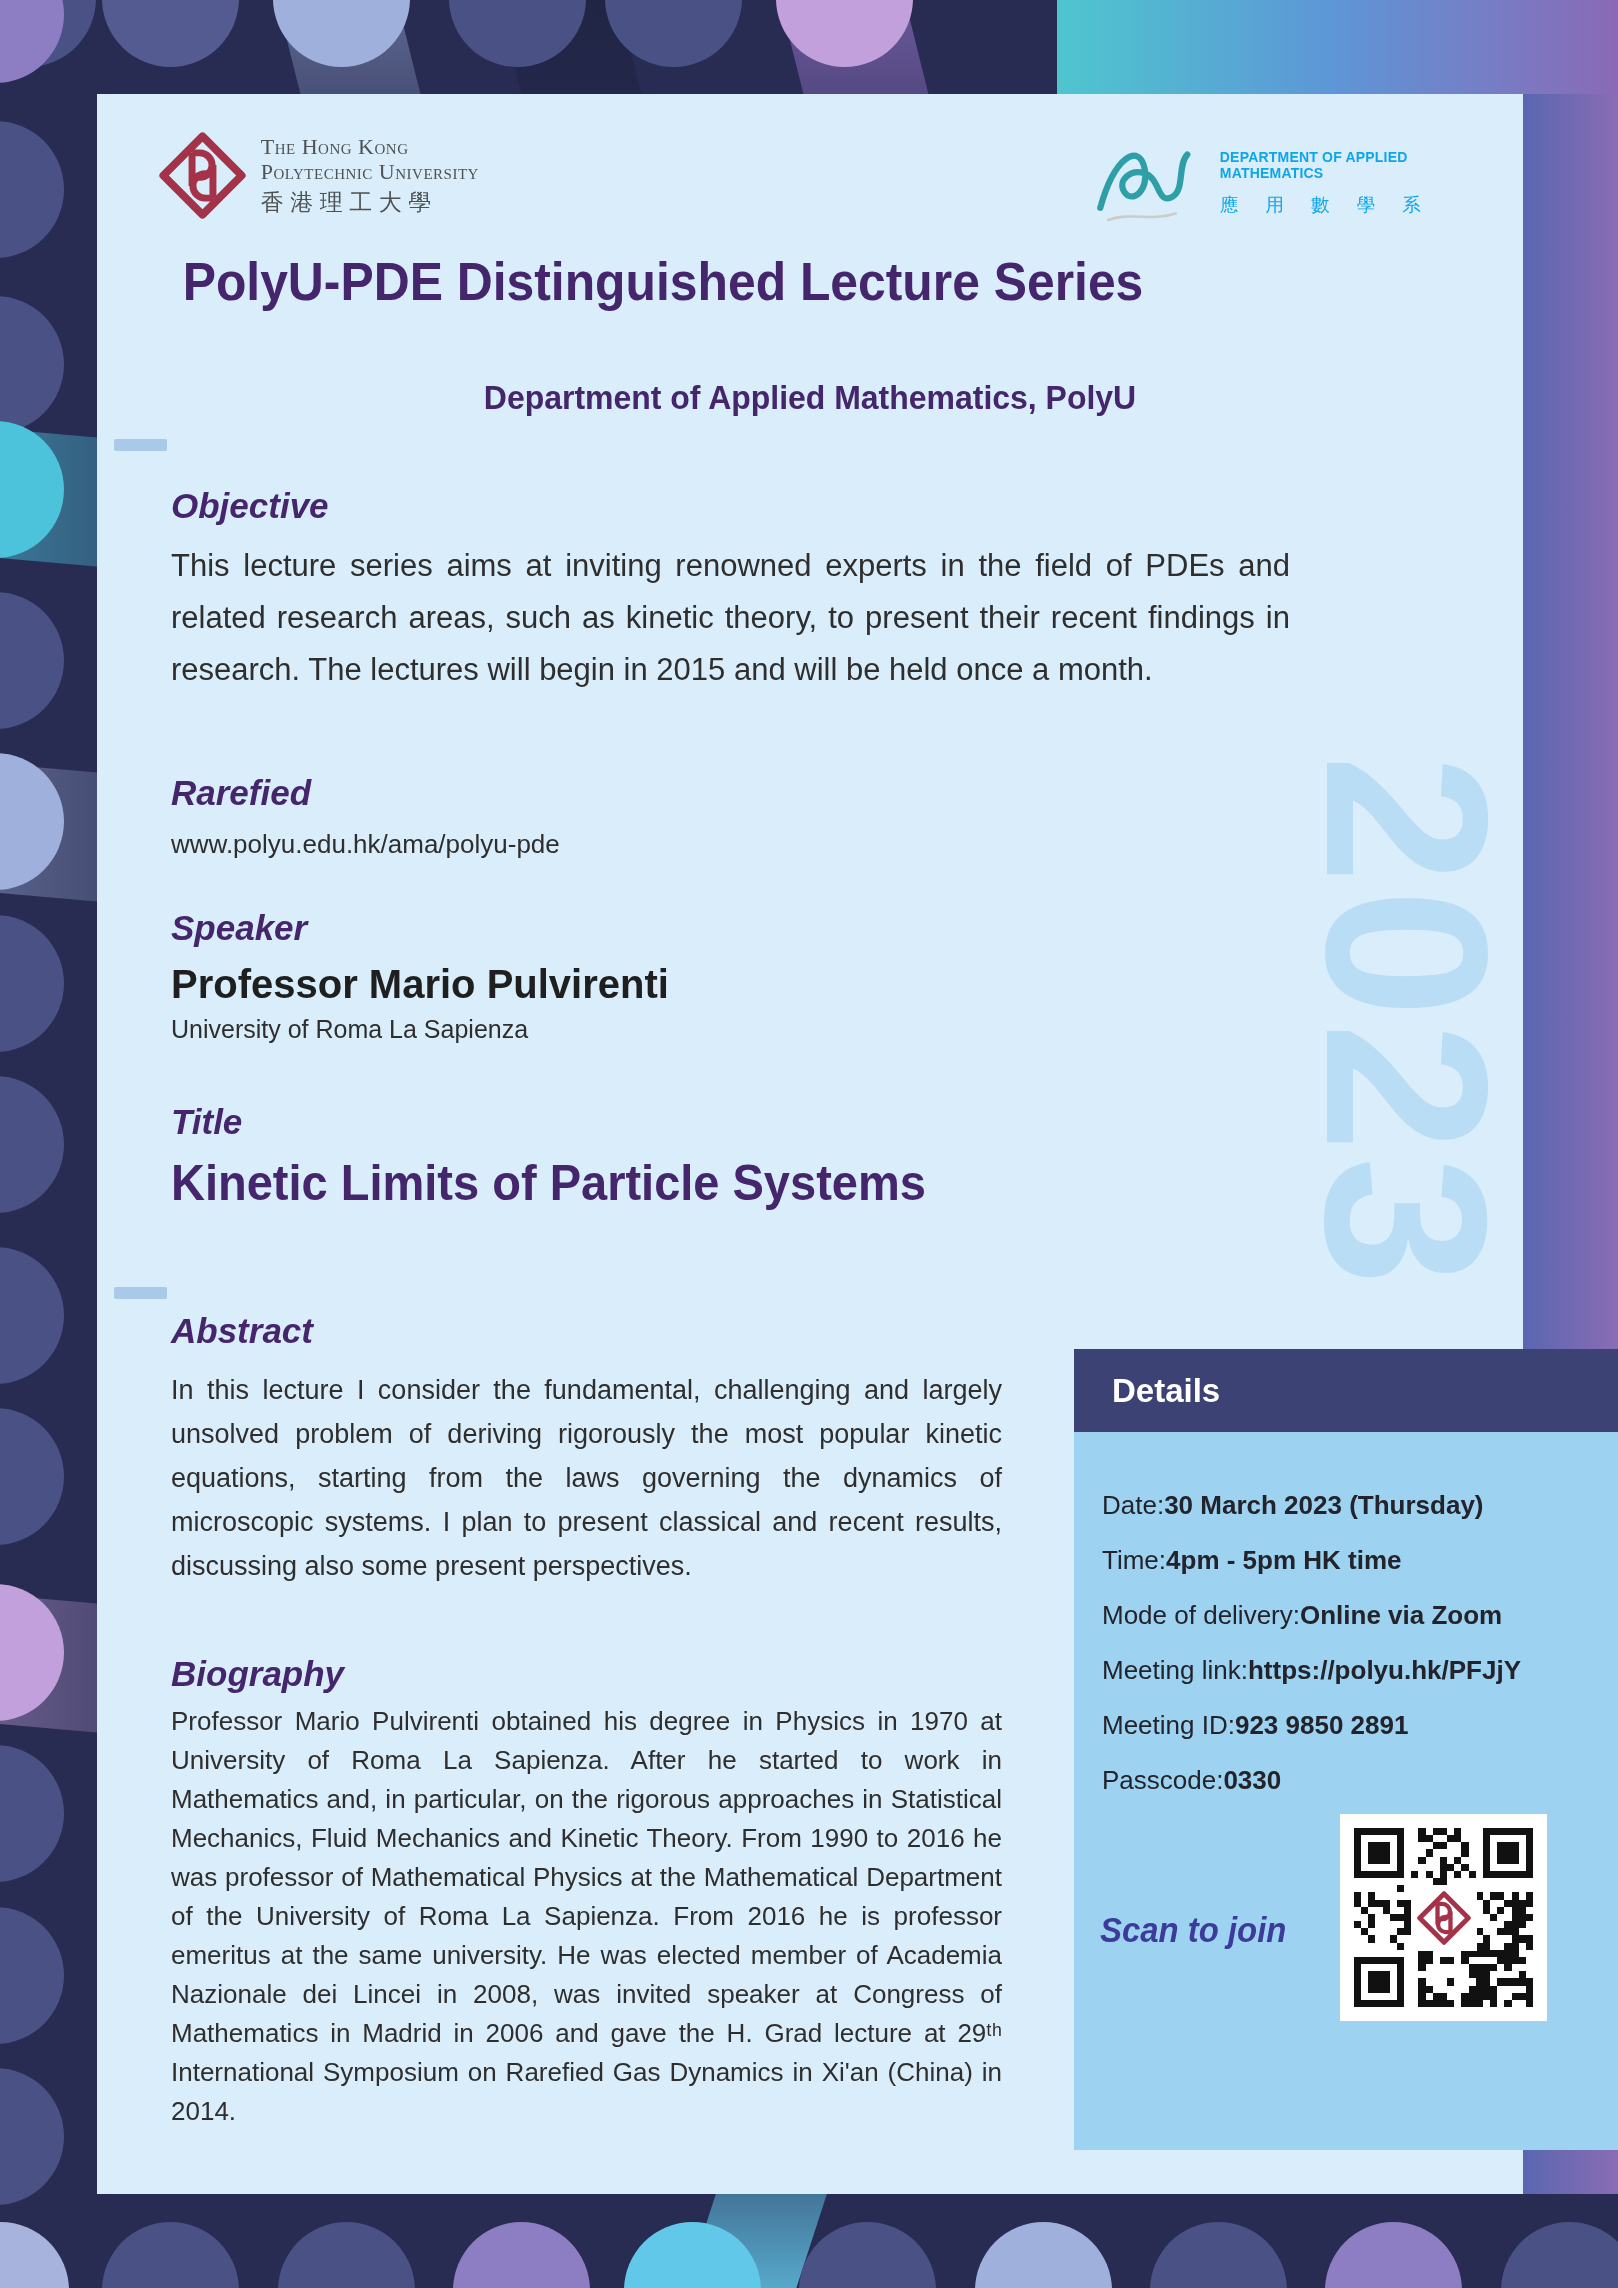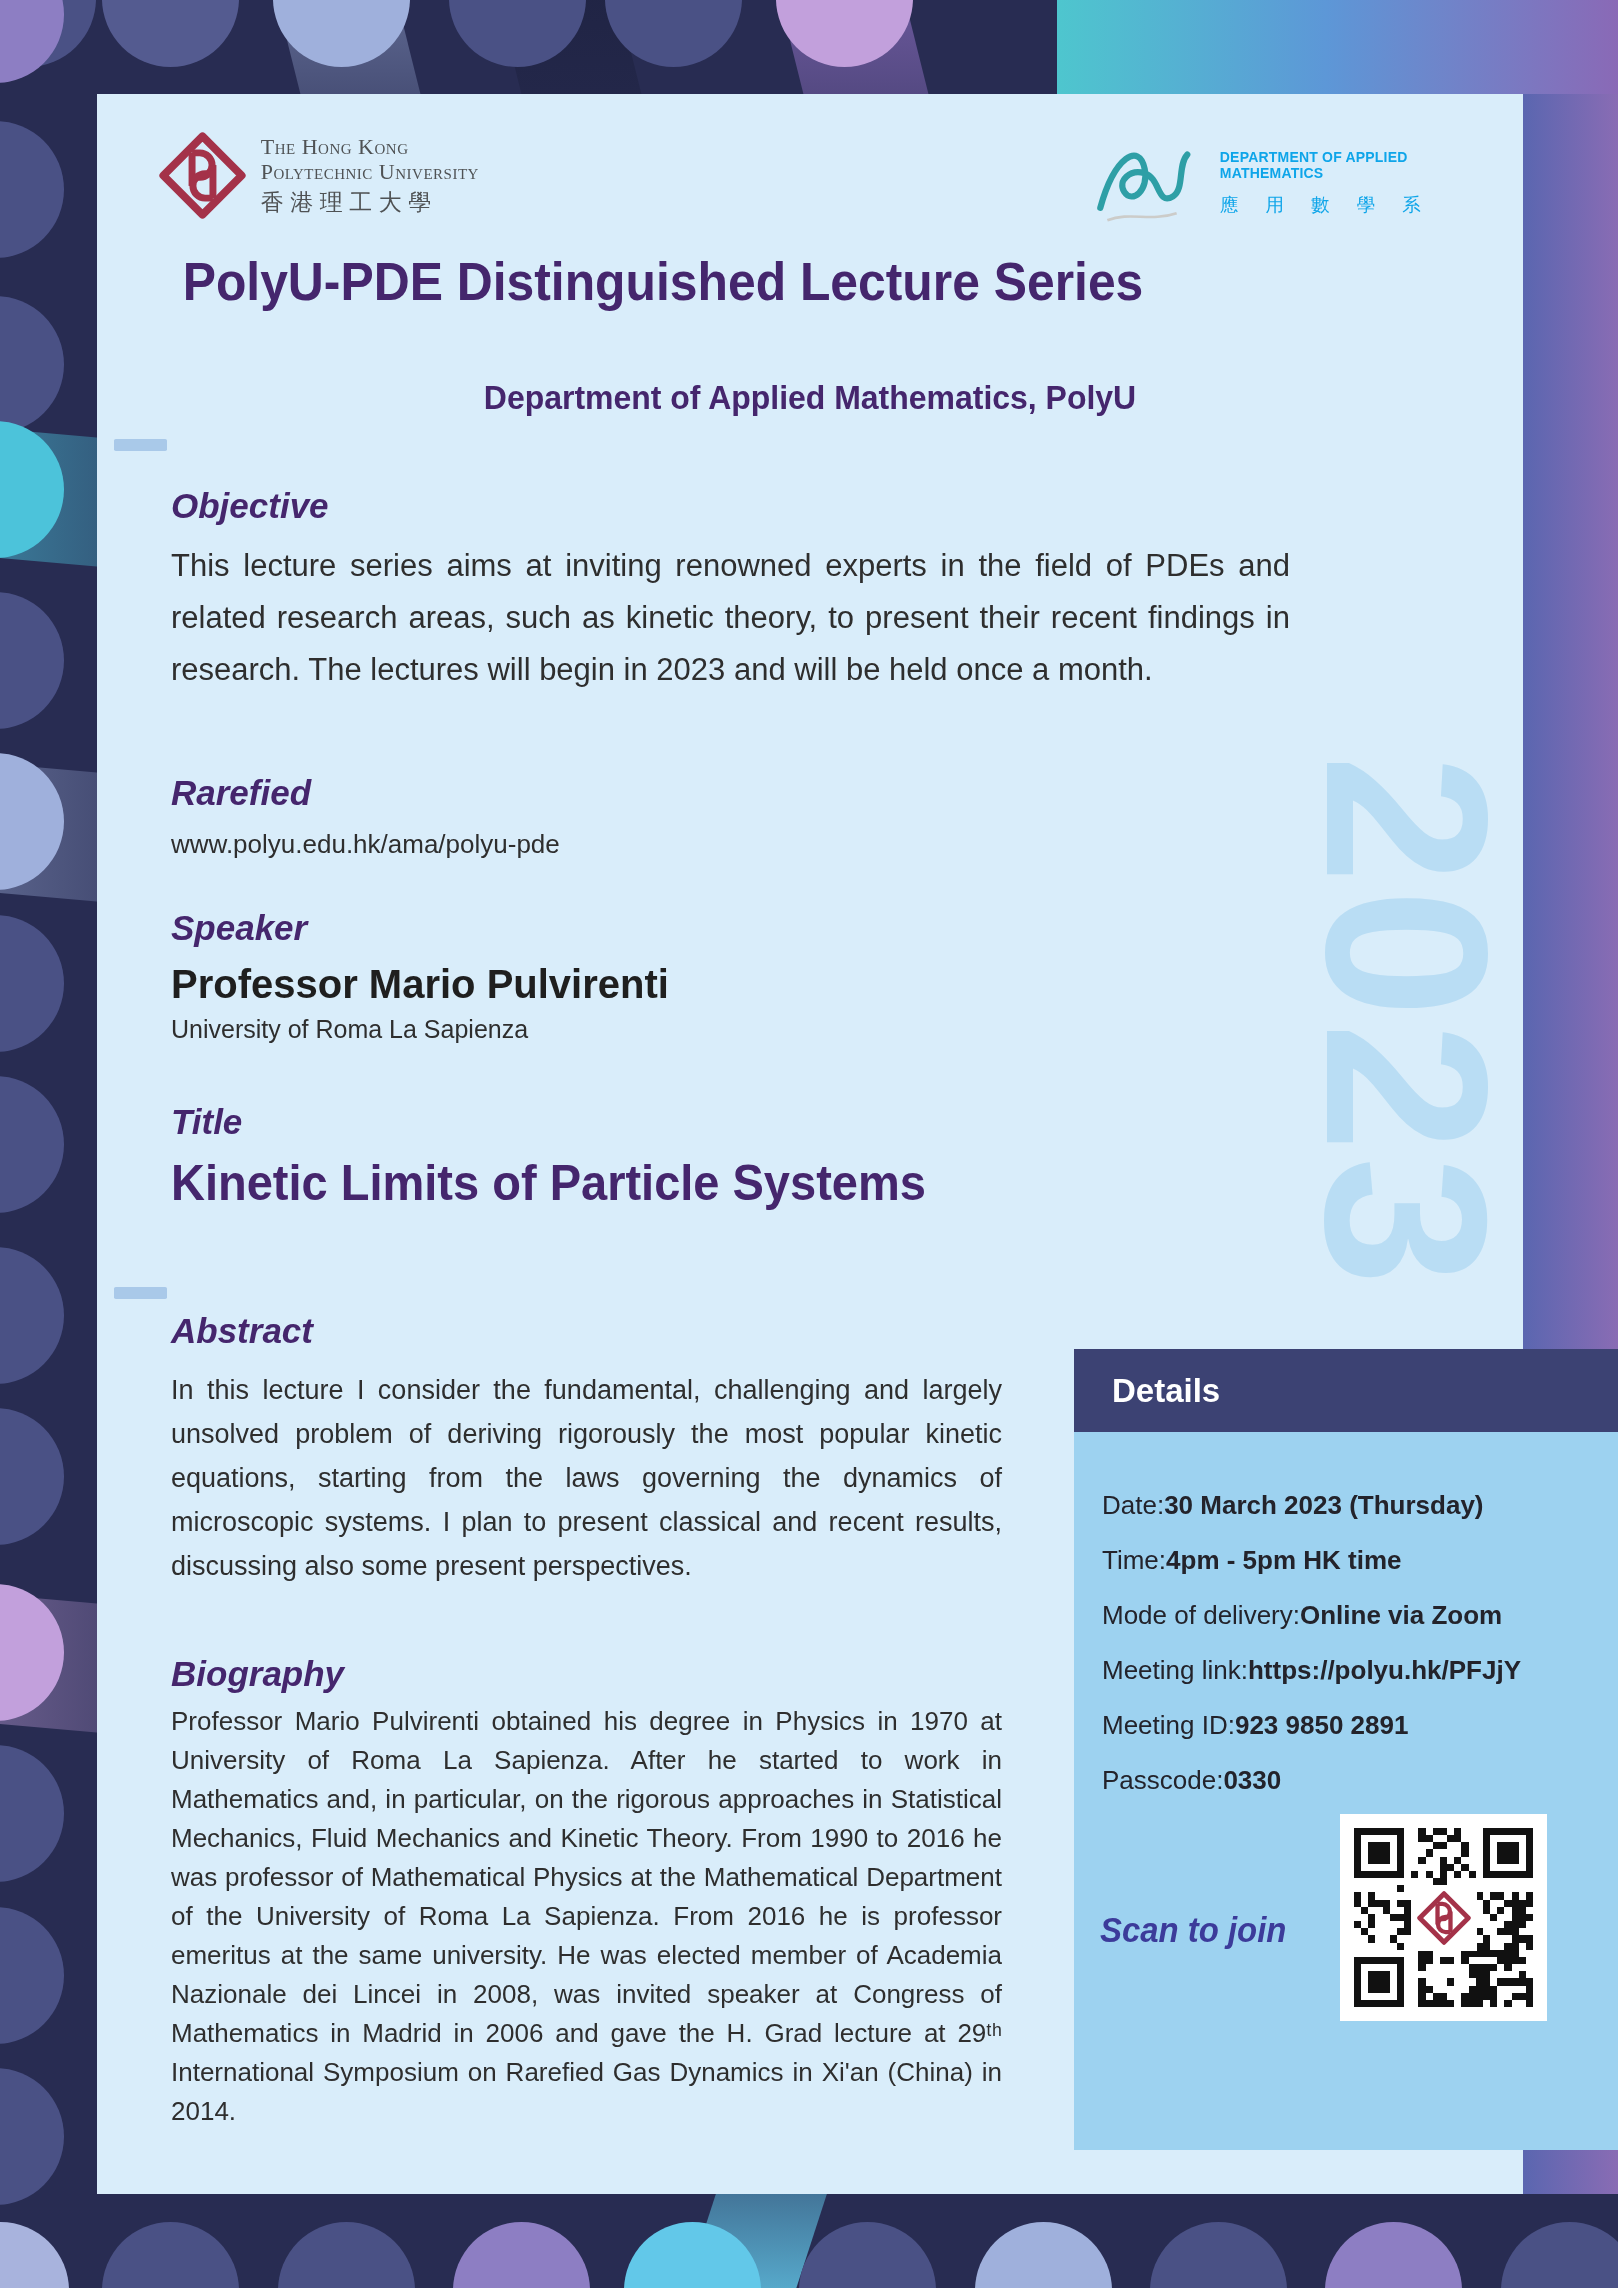--- a/index.html
+++ b/index.html
@@ -160,21 +160,21 @@
   <div class="main-title">
     <span class="condense">PolyU-PDE Distinguished Lecture Series</span>
   </div>
   <div class="subtitle">
     <span class="condense">Department of Applied Mathematics, PolyU</span>
   </div>
 
   <div class="dash" style="top:439px"></div>
 
   <div class="sec-h" style="top:486px">Objective</div>
-  <div class="body-text objective-body">This lecture series aims at inviting renowned experts in the field of PDEs and related research areas, such as kinetic theory, to present their recent findings in research. The lectures will begin in 2023 and will be held once a month.</div>
+  <div class="body-text objective-body">This lecture series aims at inviting renowned experts in the field of PDEs and related research areas, such as kinetic theory, to present their recent findings in research. The lectures will begin in 2015 and will be held once a month.</div>
 
   <div class="sec-h" style="top:773px">Rarefied</div>
   <div class="website-url">www.polyu.edu.hk/ama/polyu-pde</div>
 
   <div class="sec-h" style="top:908px">Speaker</div>
   <div class="speaker-name">Professor Mario Pulvirenti</div>
   <div class="speaker-aff">University of Roma La Sapienza</div>
 
   <div class="sec-h" style="top:1102px">Title</div>
   <div class="talk-title">

